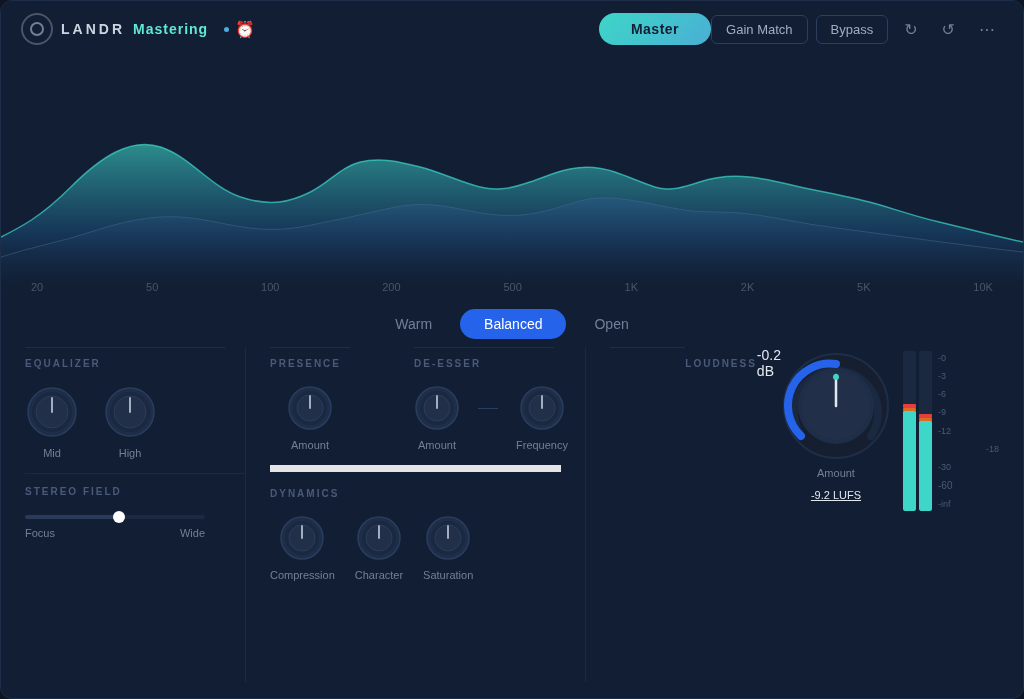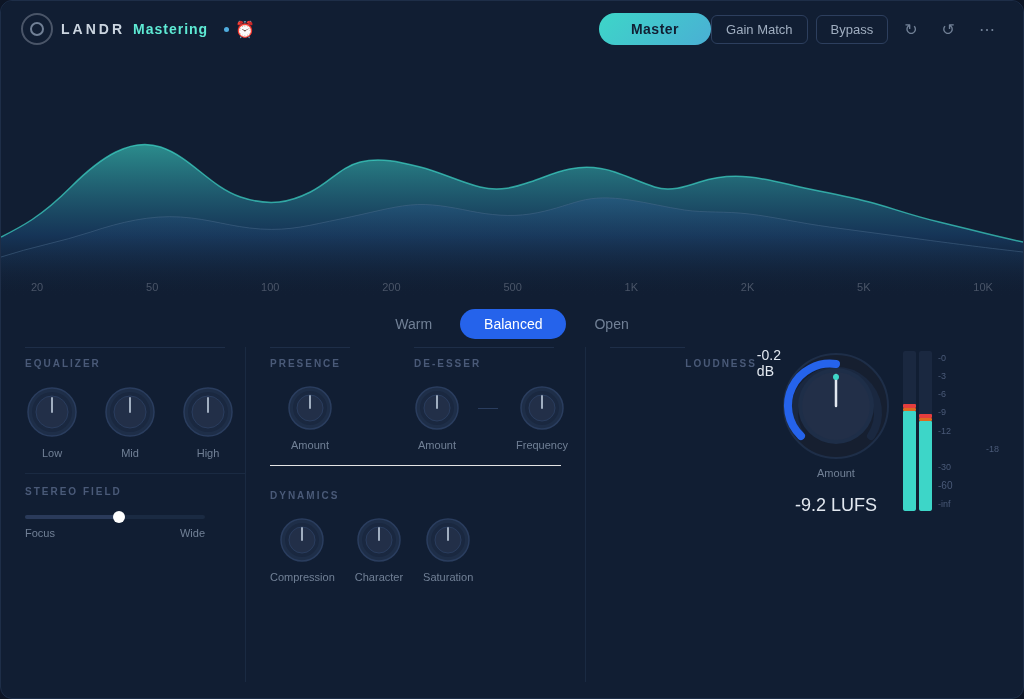--- a/index.html
+++ b/index.html
@@ -332,31 +332,20 @@
 
   <div class="controls-area">
 
     <div class="left-panel">
 
       <div class="section eq-section">
         <div style="width:100%;height:1px;background:#1e2e48;margin-bottom:10px;"></div>
         <div class="section-title">EQUALIZER</div>
         <div class="knobs-row">
 
-          <div class="knob-group">
-            <div class="knob">
-              <svg viewBox="0 0 54 54">
-                <circle cx="27" cy="27" r="24" fill="#1e2e48" stroke="#2a3d5e" stroke-width="1.5"></circle>
-                <circle cx="27" cy="27" r="20" fill="#1a2840"></circle>
-                <circle cx="27" cy="27" r="16" fill="#222f48" stroke="#2a3d5e" stroke-width="1"></circle>
-                <line x1="27" y1="27" x2="27" y2="13" stroke="#a0aec0" stroke-width="2" stroke-linecap="round"></line>
-              </svg>
-            </div>
-            <span class="knob-label">Low</span>
-          </div>
 
           <div class="knob-group">
             <div class="knob">
               <svg viewBox="0 0 54 54">
                 <circle cx="27" cy="27" r="24" fill="#1e2e48" stroke="#2a3d5e" stroke-width="1.5"></circle>
                 <circle cx="27" cy="27" r="20" fill="#1a2840"></circle>
                 <circle cx="27" cy="27" r="16" fill="#222f48" stroke="#2a3d5e" stroke-width="1"></circle>
                 <line x1="27" y1="27" x2="27" y2="13" stroke="#a0aec0" stroke-width="2" stroke-linecap="round"></line>
               </svg>
             </div>
@@ -437,21 +426,21 @@
                   <circle cx="23" cy="23" r="13" fill="#222f48" stroke="#2a3d5e" stroke-width="1"></circle>
                   <line x1="23" y1="23" x2="23" y2="11" stroke="#a0aec0" stroke-width="2" stroke-linecap="round"></line>
                 </svg>
               </div>
               <span class="knob-label">Frequency</span>
             </div>
           </div>
         </div>
       </div>
 
-      <div style="border-top:1px solid #e5e5e5; margin-top:14px; padding-top:24px;">
+      <div style="border-top:7px solid #e5e5e5; margin-top:14px; padding-top:16px;">
         <div class="section-title">DYNAMICS</div>
         <div style="display:flex; gap:20px;">
           <div class="knob-group">
             <div class="knob knob-sm">
               <svg viewBox="0 0 46 46">
                 <circle cx="23" cy="23" r="21" fill="#1e2e48" stroke="#2a3d5e" stroke-width="1.5"></circle>
                 <circle cx="23" cy="23" r="17" fill="#1a2840"></circle>
                 <circle cx="23" cy="23" r="13" fill="#222f48" stroke="#2a3d5e" stroke-width="1"></circle>
                 <line x1="23" y1="23" x2="23" y2="11" stroke="#a0aec0" stroke-width="2" stroke-linecap="round"></line>
               </svg>
@@ -505,21 +494,21 @@
 
               <circle cx="55" cy="55" r="38" fill="#1e2e48"></circle>
               <circle cx="55" cy="55" r="34" fill="#222f48"></circle>
 
               <line x1="55" y1="55" x2="55" y2="24" stroke="#e2e8f0" stroke-width="2.5" stroke-linecap="round"></line>
 
               <circle cx="55" cy="26" r="3" fill="#3dd6c8"></circle>
             </svg>
           </div>
           <span style="color:#718096;font-size:11px;margin-top:6px;">Amount</span>
-          <span style="color:#e2e8f0;font-size:18px;font-weight:500;margin-top:16px;">-9.2 LUFS</span>
+          <span style="color:#e2e8f0;font-size:11px;font-weight:500;margin-top:10px;text-decoration:underline;">-9.2 LUFS</span>
         </div>
 
         <div style="display:flex;gap:2px;align-items:flex-start;position:relative;">
 
           <div style="display:flex;flex-direction:column;gap:4px;">
             <div style="display:flex;gap:3px;height:160px;align-items:flex-end;">
 
               <div style="width:13px;height:160px;background:#1a2840;border-radius:2px;overflow:hidden;display:flex;flex-direction:column;justify-content:flex-end;">
 
                 <div style="width:100%;height:4px;background:#e53e3e;border-radius:1px;"></div>

